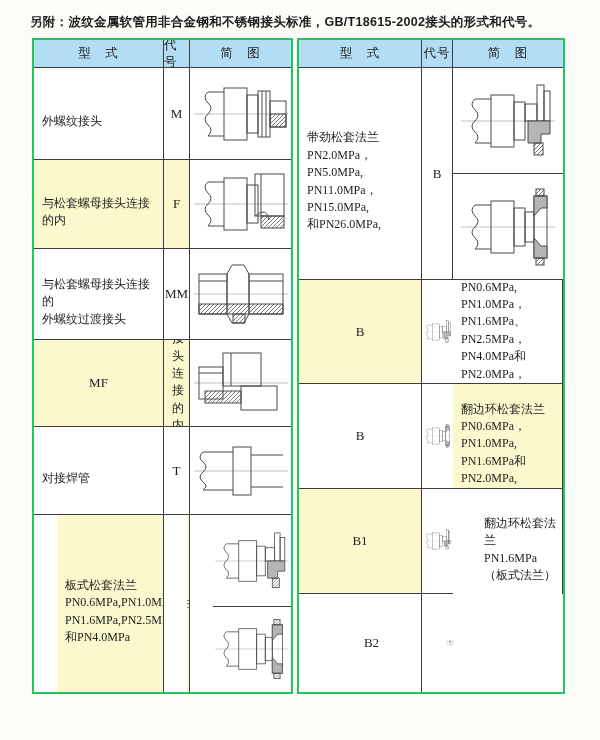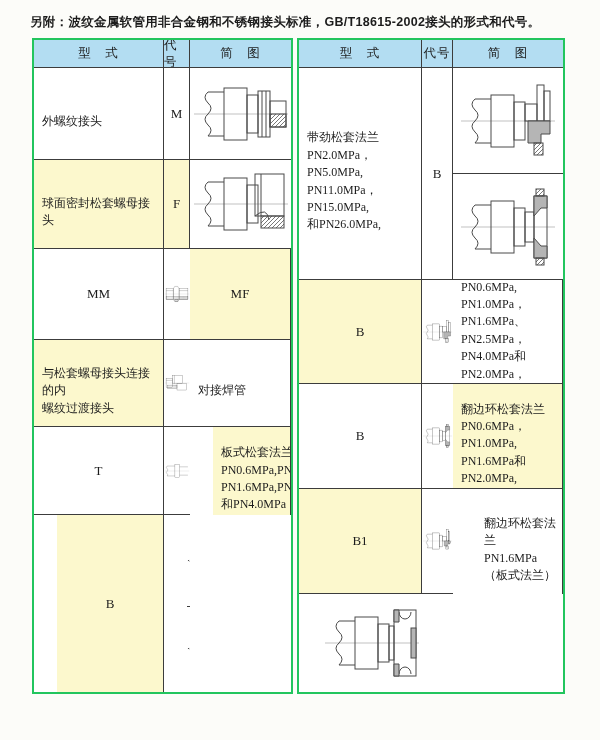--- a/index.html
+++ b/index.html
@@ -132,28 +132,30 @@
   <div class="cell hdr lastcol">简　图</div>
 
   <div class="cell type">外螺纹接头</div>
   <div class="cell code">M</div>
   <div class="cell diag lastcol">
     <svg width="100" height="78" viewBox="0 0 100 78">
         <use href="#d-m"></use>
       </svg>
   </div>
 
-  <div class="cell type y">球面密封松套螺母接头</div>
+  <div class="cell type y">与松套螺母接头连接的内</div>
   <div class="cell code y">F</div>
   <div class="cell diag lastcol">
     <svg width="100" height="78" viewBox="0 0 100 78">
         <use href="#d-f"></use>
       </svg>
   </div>
 
+  <div class="cell type">与松套螺母接头连接的
+外螺纹过渡接头</div>
   <div class="cell code">MM</div>
   <div class="cell diag lastcol">
     <svg width="100" height="78" viewBox="0 0 100 78">
         <use href="#d-mm"></use>
       </svg>
   </div>
 
   <div class="cell code y">MF</div>
   <div class="cell type y">与松套螺母接头连接的内
 螺纹过渡接头</div>
@@ -242,18 +244,19 @@
 PN1.6MPa和PN2.0MPa,</div>
   <div class="cell code y">B1</div>
   <div class="cell diag lastcol">
     <svg width="100" height="78" viewBox="0 0 100 78">
         <use href="#d-flb1"></use>
       </svg>
   </div>
 
   <div class="cell type lastrow">翻边环松套法兰
 PN1.6MPa（板式法兰）</div>
+  <div class="cell code lastrow">B2</div>
   <div class="cell diag lastcol lastrow">
     <svg width="100" height="78" viewBox="0 0 100 78">
         <use href="#d-flb2"></use>
       </svg>
   </div>
 </div>
 
 </body></html>

